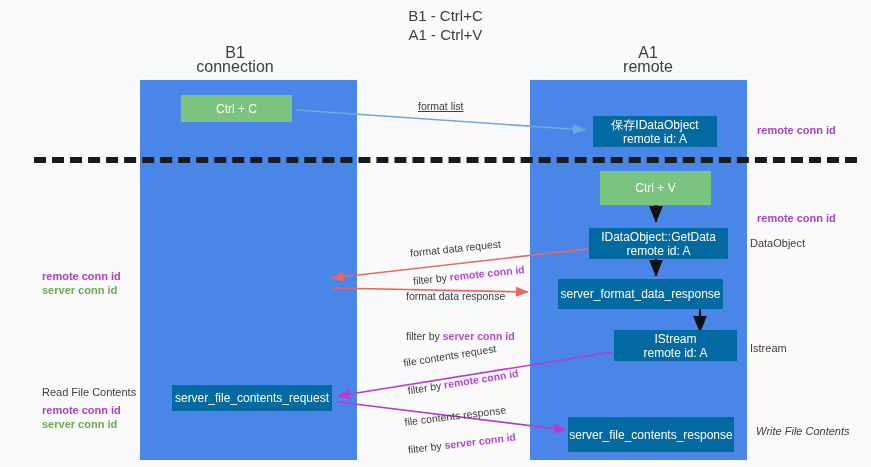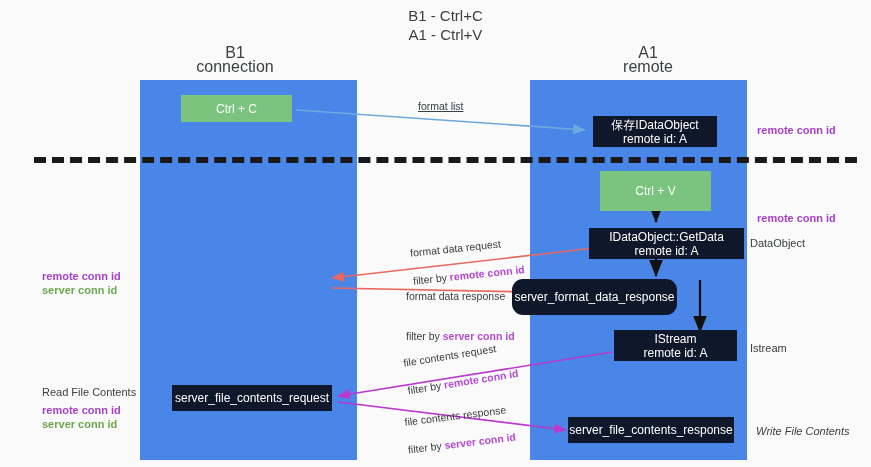--- a/index.html
+++ b/index.html
@@ -46,21 +46,21 @@
     box-sizing:border-box;
     display:flex;flex-direction:column;
     align-items:center;justify-content:center;
     color:#ffffff;
     font-size:12px;line-height:14px;
     text-align:center;
     white-space:pre-line;
     padding:1px 4px;
   }
   .box.green{background:#7bc47f;}
-  .box.orange{background:#0f172a;}
+  .box.orange{background:#0369a1;}
 
   
   .lbl{
     font-size:11px;line-height:14px;
     white-space:pre-line;
   }
   .lbl.dark{color:#3c4043;}
   .lbl.purple{color:#a742c6;font-weight:bold;}
   .lbl.green{color:#6aa84f;font-weight:bold;}
   .lbl.edge{color:#3c4043;font-size:10.5px;line-height:14px;}
@@ -135,34 +135,34 @@
     </g>
   </svg>
 
   <div class="abs" id="divider"></div>
 
   <div class="abs box green" style="left:161px;top:95px;width:111px;height:27px;">Ctrl + C</div>
 
   <div class="abs box orange" style="left:573px;top:116px;width:124px;height:31px;">保存IDataObject
 remote id: A</div>
 
-  <div class="abs box green" style="left:580px;top:171px;width:111px;height:40px;">Ctrl + V</div>
-
-  <div class="abs box orange" style="left:569px;top:228px;width:155px;height:31px;">IDataObject::GetData
+  <div class="abs box green" style="left:580px;top:171px;width:111px;height:34px;">Ctrl + V</div>
+
+  <div class="abs box orange" style="left:569px;top:228px;width:139px;height:31px;">IDataObject::GetData
 remote id: A</div>
 
 
-  <div class="abs box orange" style="left:492px;top:279px;width:165px;height:36px;border-radius:11px;">server_format_data_response</div>
+  <div class="abs box orange" style="left:538px;top:279px;width:165px;height:30px;">server_format_data_response</div>
 
   <div class="abs box orange" style="left:594px;top:330px;width:123px;height:31px;">IStream
 remote id: A</div>
 
   <div class="abs box orange" style="left:152px;top:385px;width:160px;height:26px;">server_file_contents_request</div>
 
-  <div class="abs box orange" style="left:548px;top:417px;width:166px;height:26px;">server_file_contents_response</div>
+  <div class="abs box orange" style="left:548px;top:417px;width:166px;height:35px;">server_file_contents_response</div>
 
   <div class="abs lbl edge" style="left:398px;top:99px;text-decoration:underline;">format list</div>
 
   <div class="abs lbl edge rot-up" style="left:388px;top:232px;transform:rotate(-6deg);">
     <div>format data request</div>
     <div><span>filter by </span><span class="p">remote conn id</span></div>
   </div>
 
   <div class="abs lbl edge" style="left:386px;top:275px;">
     <div>format data response</div>

